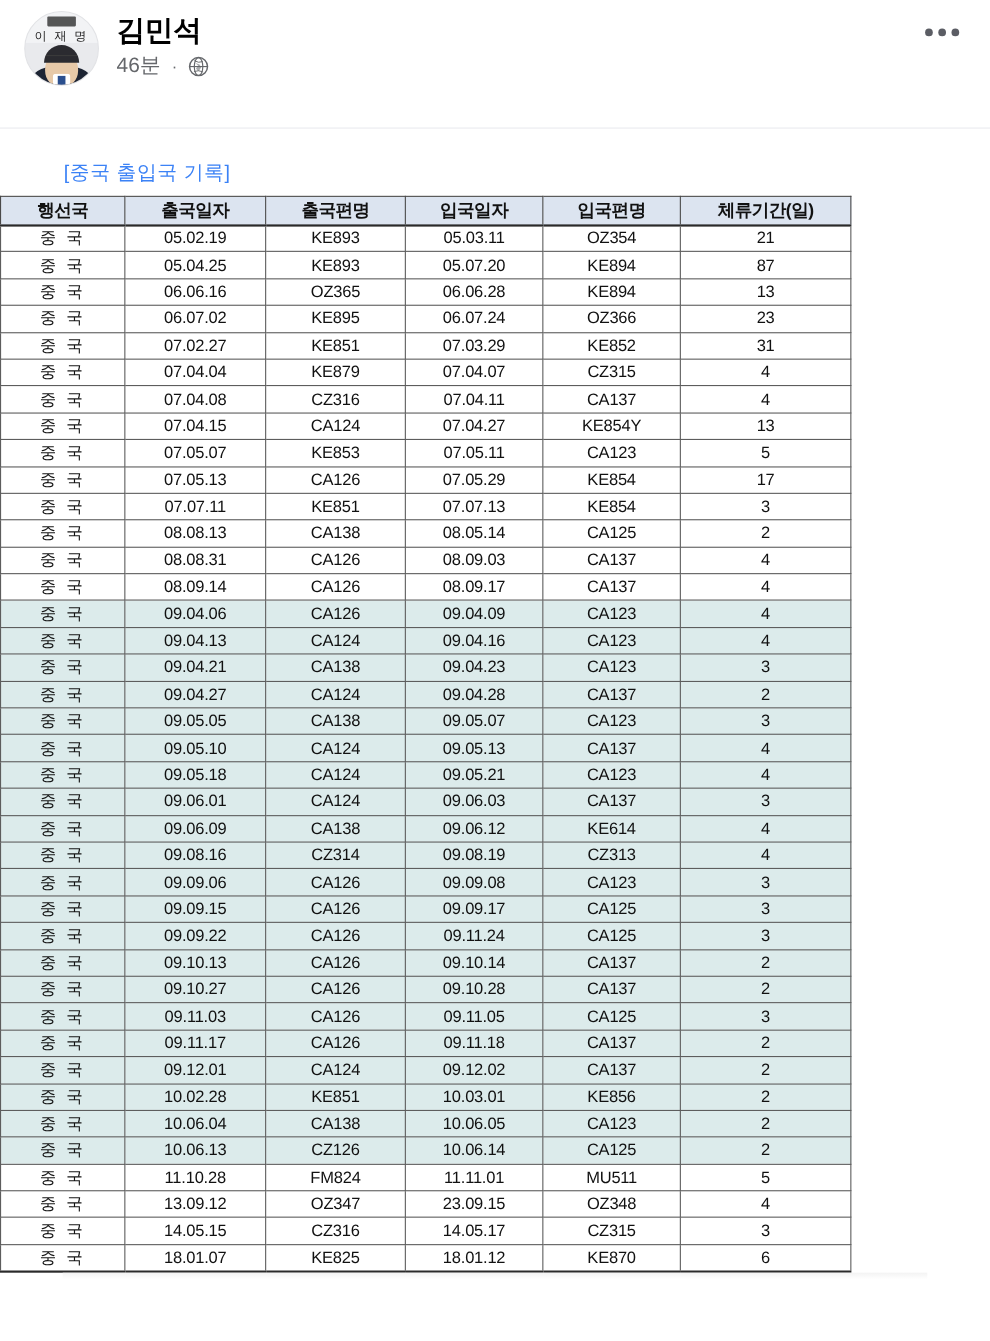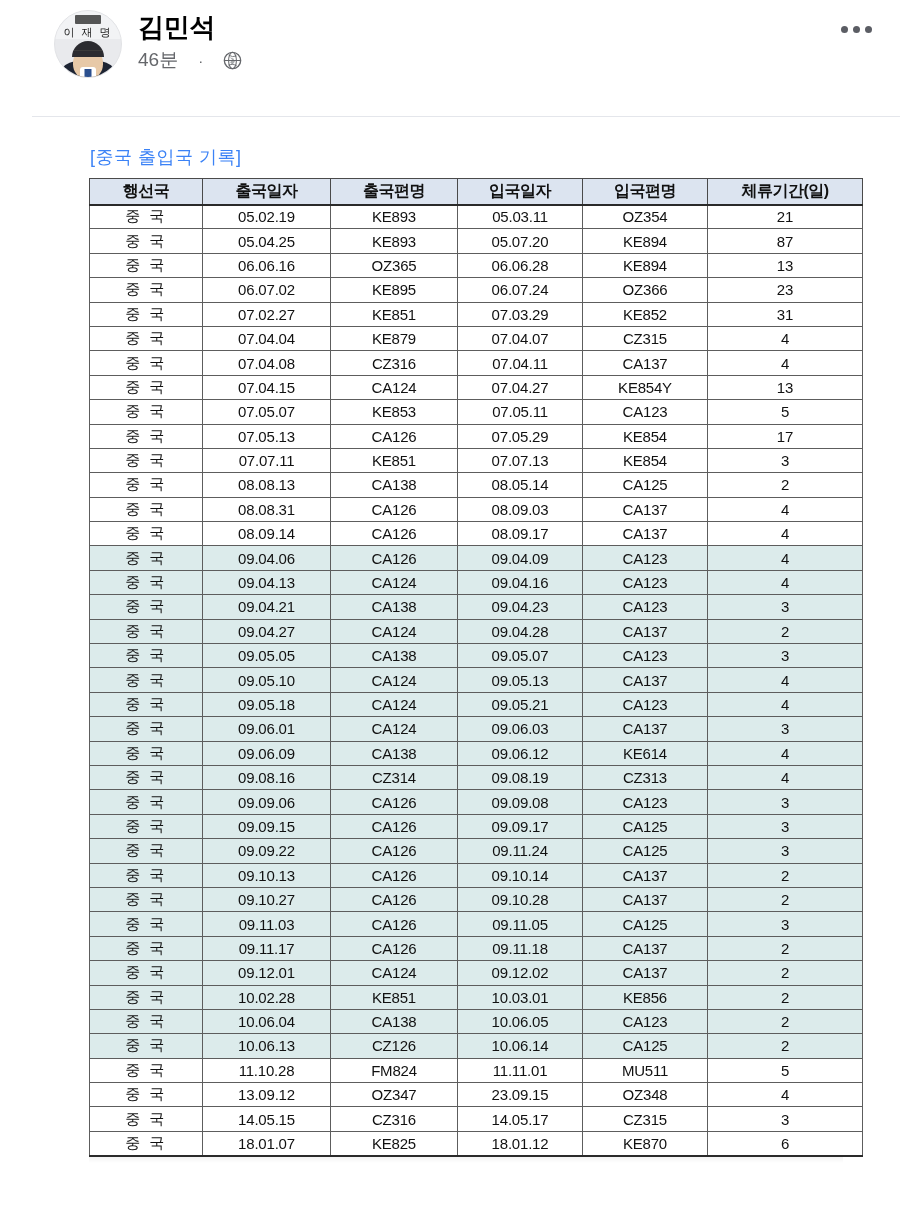--- a/index.html
+++ b/index.html
@@ -4,21 +4,21 @@
 <title>Facebook Post — 중국 출입국 기록</title>
 <style>
   * { box-sizing: border-box; }
   html, body {
     margin: 0; padding: 0;
     width: 900px; height: 1219px;
     background: #ffffff;
     font-family: "Liberation Sans", "DejaVu Sans", sans-serif;
     overflow: hidden;
   }
-  .post { width: 900px; height: 1195px; position: relative; background: #fff; padding-left: 32px; }
+  .post { width: 900px; height: 1195px; position: relative; background: #fff; }
 
   
   .post-header {
     display: flex; align-items: flex-start;
     padding: 8px 16px 0 22px;
     height: 92px;
   }
   .avatar {
     width: 68px; height: 68px; border-radius: 50%;
     flex: 0 0 68px; margin-top: 2px;
@@ -70,21 +70,21 @@
     position: absolute; bottom: -6px; left: 50%; transform: translateX(-50%);
     width: 7px; height: 14px; background: #2b4f8e; z-index: 3;
   }
 
   .hdr-text { margin-left: 16px; padding-top: 4px; flex: 1 1 auto; min-width: 0; }
   .author {
     font-size: 26px; font-weight: 700; color: #000000;
     line-height: 1.2; letter-spacing: -0.3px;
   }
   .meta {
-    margin-top: 6px; display: flex; align-items: center; gap: 20px;
+    margin-top: 6px; display: flex; align-items: center; gap: 10px;
     font-size: 19px; color: #65676b; line-height: 1.2;
   }
   .meta .dot { color: #65676b; font-size: 15px; }
   .globe-icon { display: inline-block; width: 19px; height: 19px; }
 
   .more-btn {
     flex: 0 0 auto; margin-top: 12px; margin-right: 8px;
     display: flex; align-items: center; gap: 5px;
     padding: 6px 4px; cursor: pointer;
   }
@@ -112,21 +112,20 @@
   }
   .doc-caption {
     font-family: "Liberation Sans", "DejaVu Sans", sans-serif;
     font-size: 18px; color: #3b82f6; font-weight: 500;
     padding-left: 58px; letter-spacing: 0.5px;
     margin-bottom: 9px;
   }
 
   table.records {
     border-collapse: collapse;
-    margin-left: 57px;
     width: 773px;
     table-layout: fixed;
     background: #fff;
   }
   table.records col.c0 { width: 113px; }
   table.records col.c1 { width: 128px; }
   table.records col.c2 { width: 127px; }
   table.records col.c3 { width: 125px; }
   table.records col.c4 { width: 125px; }
   table.records col.c5 { width: 155px; }

